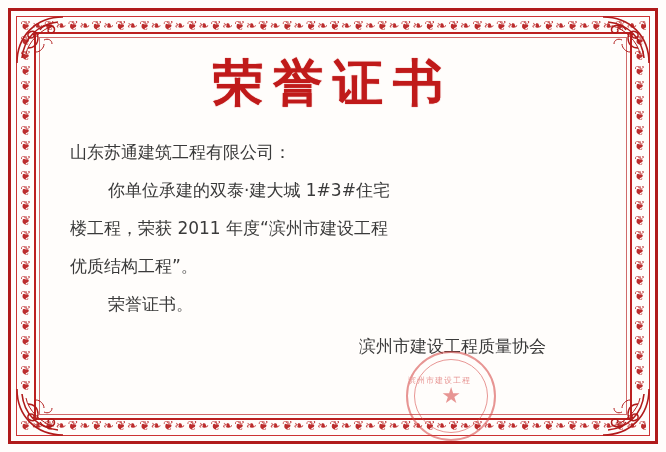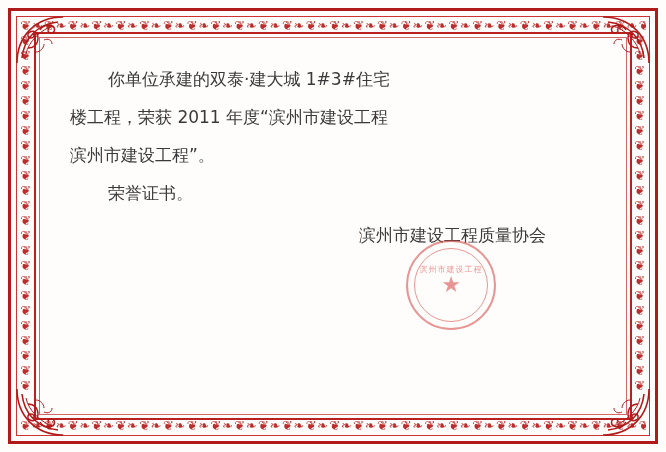--- a/index.html
+++ b/index.html
@@ -151,21 +151,21 @@
     left: 50%; top: 50%;
     transform: translate(-50%,-50%);
     color: #d4413f;
     font-size: 22px;
     line-height: 22px;
   }
   .seal .seal-top-text,
   .seal .seal-bottom-text {
     position: absolute;
     left: 0; right: 0;
-    text-align: center;
+    text-align: left;
     color: #d4413f;
     font-size: 8px;
     letter-spacing: 1px;
   }
   .seal .seal-top-text { top: 11px; }
   .seal .seal-bottom-text { bottom: 10px; }
 </style>
 </head>
 <body>
 
@@ -270,25 +270,27 @@
       <path d="M8 44 C10 24 24 10 44 8"></path>
       <path d="M12 40 C14 28 28 14 40 12" stroke-width="1"></path>
       <path d="M14 34 C20 34 24 30 24 24 C24 19 20 16 16 18 C13 19 13 24 17 24 C20 24 21 21 19 20" stroke-width="1.4"></path>
       <path d="M26 16 C28 12 33 10 38 12 C42 14 41 19 37 19 C34 19 33 16 35 15" stroke-width="1.4"></path>
       <path d="M30 26 C34 24 38 26 38 30" stroke-width="1"></path>
       <path d="M22 38 C26 38 30 34 30 30" stroke-width="1"></path>
     </svg>
   </div>
 
   <div class="content">
+    <div class="title">荣誉证书</div>
 
     <div class="body-text">
+      <div class="addressee">山东苏通建筑工程有限公司：</div>
       <div class="para">你单位承建的双泰·建大城 1#3#住宅</div>
       <div class="para-line2">楼工程，荣获 2011 年度“滨州市建设工程</div>
-      <div class="para-line2">滨州市建设工程”。</div>
+      <div class="para-line2">优质结构工程”。</div>
       <div class="special">荣誉证书。</div>
     </div>
 
     <div class="signature">
       <div class="sig-org">滨州市建设工程质量协会</div>
 
       <div class="seal">
         <div class="seal-inner"></div>
         <div class="seal-top-text">滨州市建设工程</div>
         <div class="seal-star">★</div>

